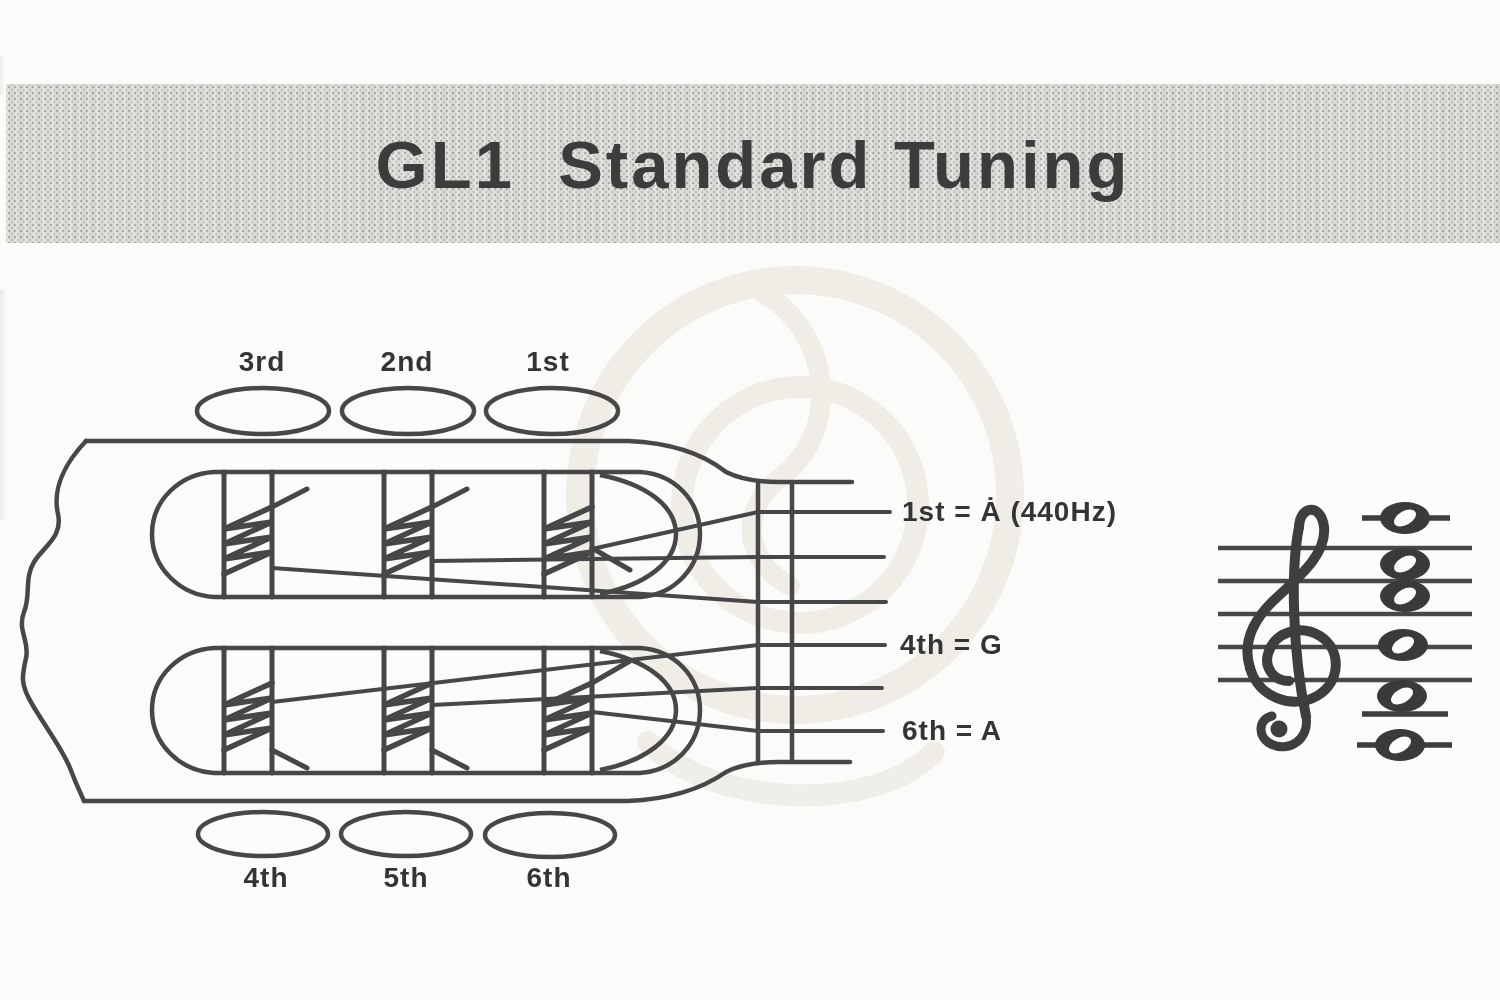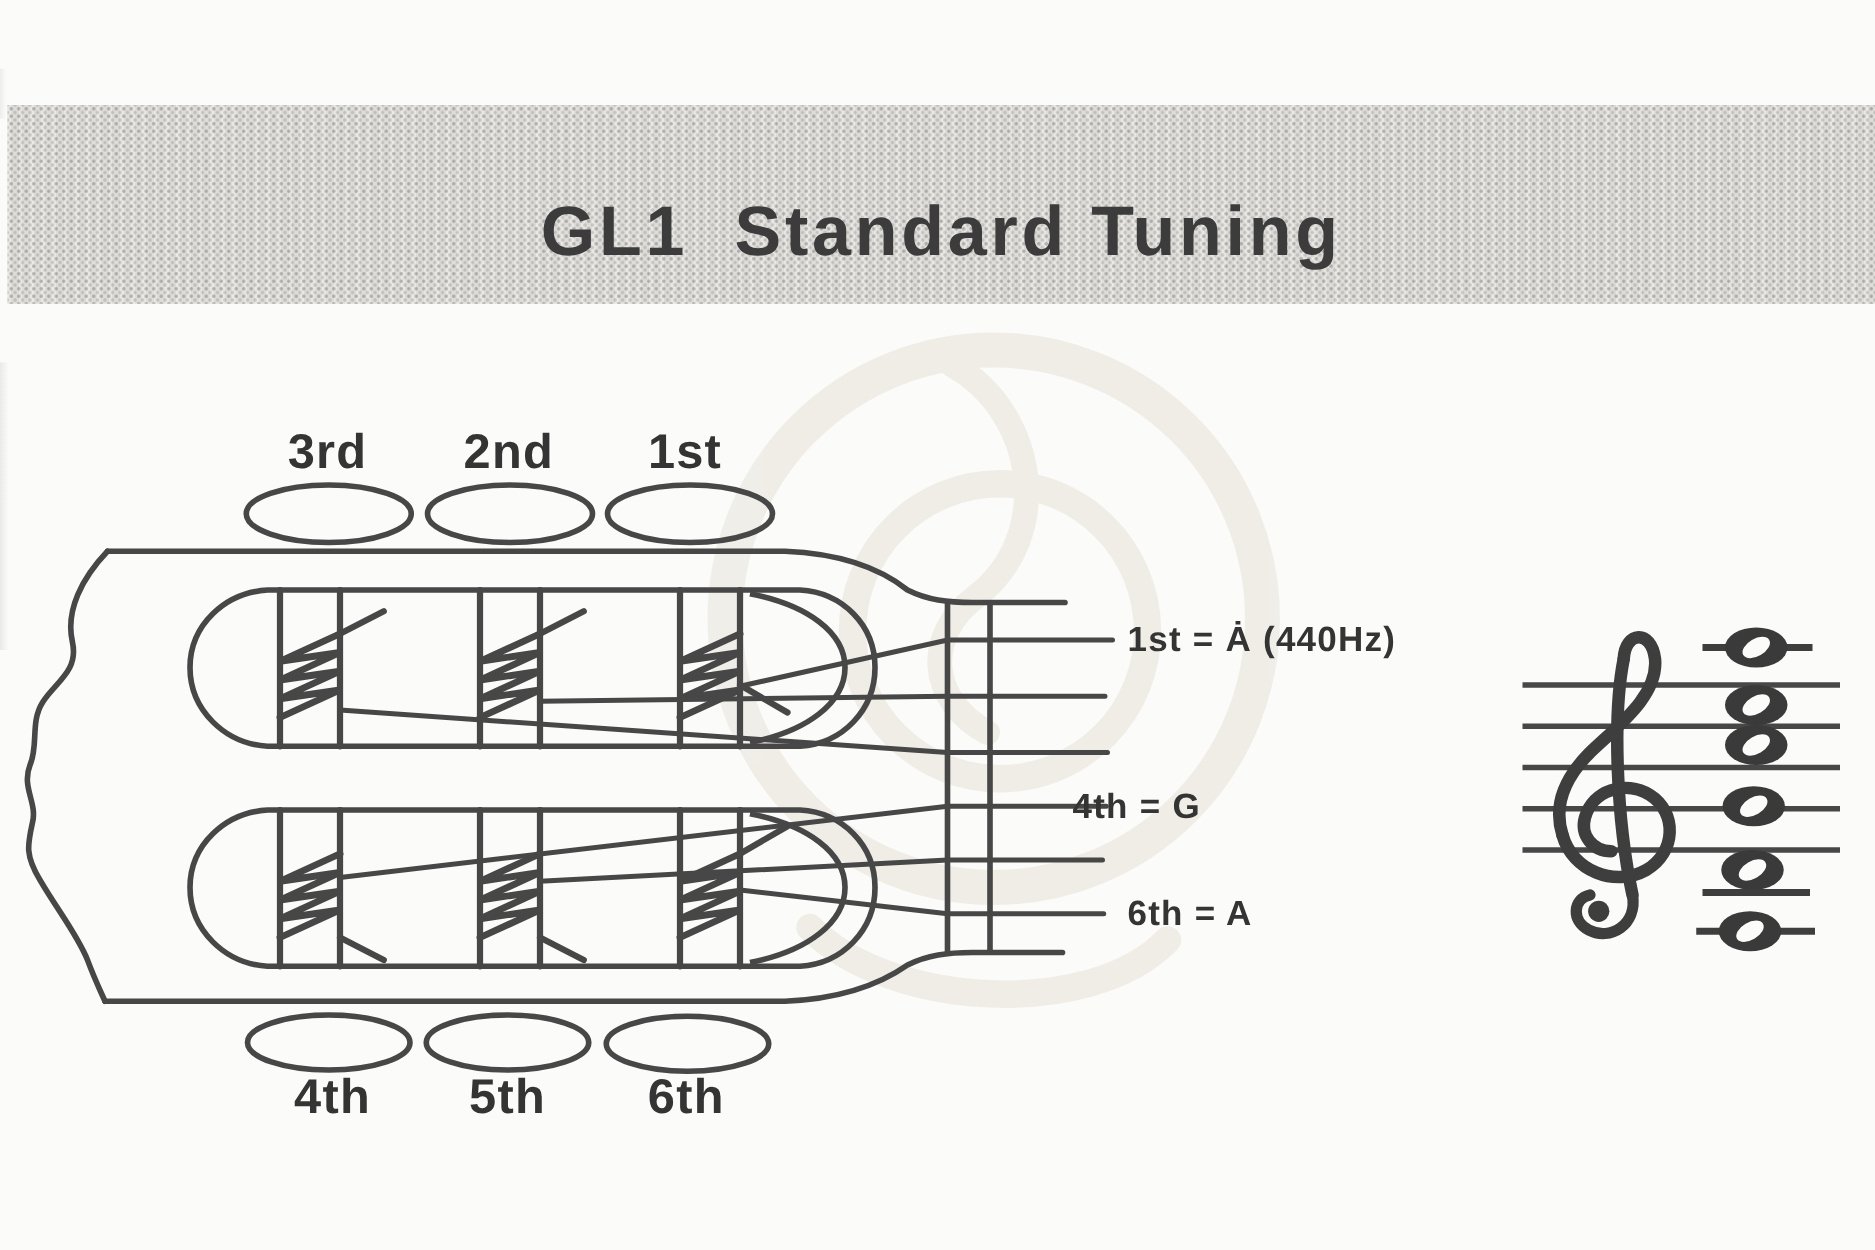--- a/index.html
+++ b/index.html
@@ -15,27 +15,26 @@
     background-color:#deddd9;
     background-image:
       radial-gradient(circle, rgba(120,120,116,.50) 1px, rgba(120,120,116,0) 1.8px),
       radial-gradient(circle, rgba(120,120,116,.30) 1px, rgba(120,120,116,0) 1.8px),
       repeating-linear-gradient(90deg, rgba(255,255,255,.35) 0 3px, rgba(255,255,255,0) 3px 9px);
     background-size:6px 6px,6px 6px,auto;
     background-position:0 0,3px 3px,0 0;
   }
   .title{
     width:100%;height:159px;line-height:162px;text-align:center;
-    font-size:56px;font-weight:bold;letter-spacing:3px;color:#3c3c3c;
+    font-size:67px;font-weight:bold;letter-spacing:3px;color:#3c3c3c;
     white-space:pre;
-    margin-top:20px;
   }
   .tuner-label{
     position:absolute;transform:translate(-50%,-50%);
-    font-size:39px;font-weight:bold;color:#343434;letter-spacing:1px;
+    font-size:28px;font-weight:bold;color:#343434;letter-spacing:1px;
   }
   .tuning-row{
     position:absolute;transform:translateY(-50%);
     font-size:28px;font-weight:bold;color:#343434;letter-spacing:1px;
     white-space:pre;
   }
   svg.art{position:absolute;left:0;top:0;}
   .smudge{position:absolute;background:linear-gradient(90deg,rgba(150,150,146,.35),rgba(150,150,146,0));}
 </style>
 </head>
@@ -182,16 +181,16 @@
 
   <div class="tuner-label" style="left:262px;top:362px">3rd</div>
   <div class="tuner-label" style="left:407px;top:362px">2nd</div>
   <div class="tuner-label" style="left:548px;top:362px">1st</div>
 
   <div class="tuner-label" style="left:266px;top:878px">4th</div>
   <div class="tuner-label" style="left:406px;top:878px">5th</div>
   <div class="tuner-label" style="left:549px;top:878px">6th</div>
 
   <div class="tuning-row" style="left:902px;top:512px">1st = Ȧ (440Hz)</div>
-  <div class="tuning-row" style="left:858px;top:645px">4th = G</div>
+  <div class="tuning-row" style="left:900px;top:645px">4th = G</div>
   <div class="tuning-row" style="left:902px;top:731px">6th = A</div>
 
 </div>
 
 </body></html>

